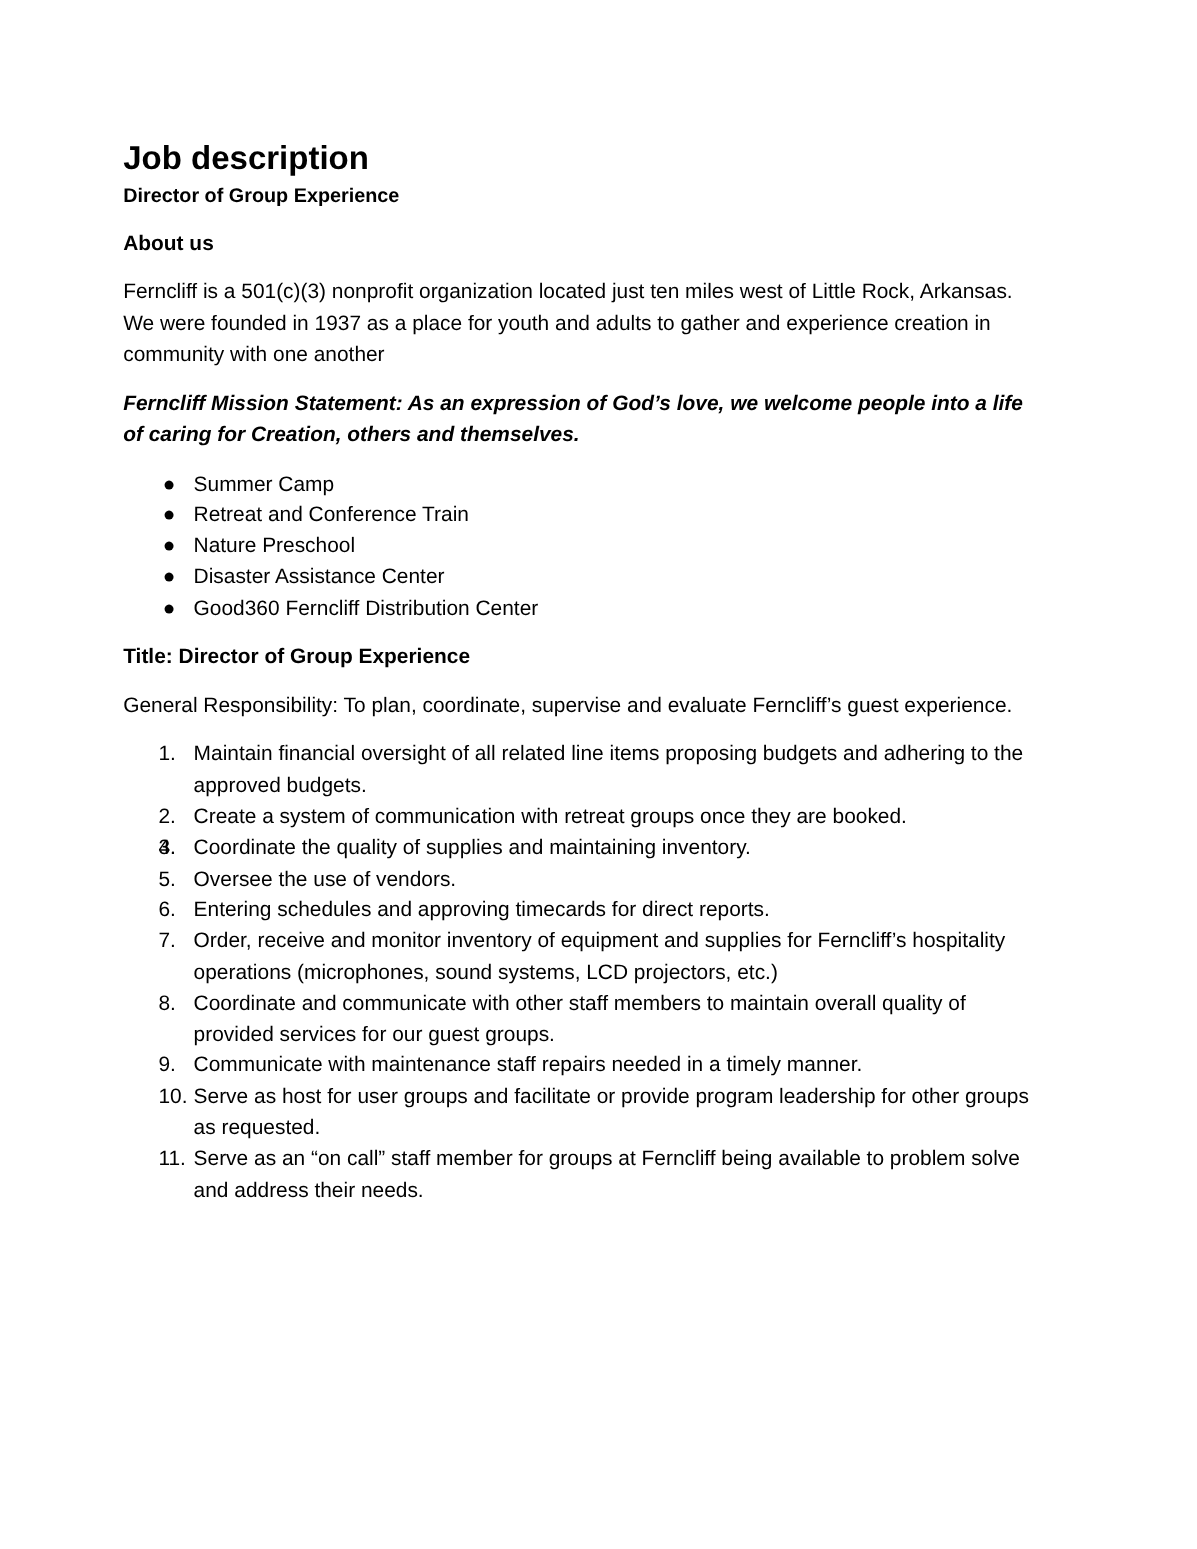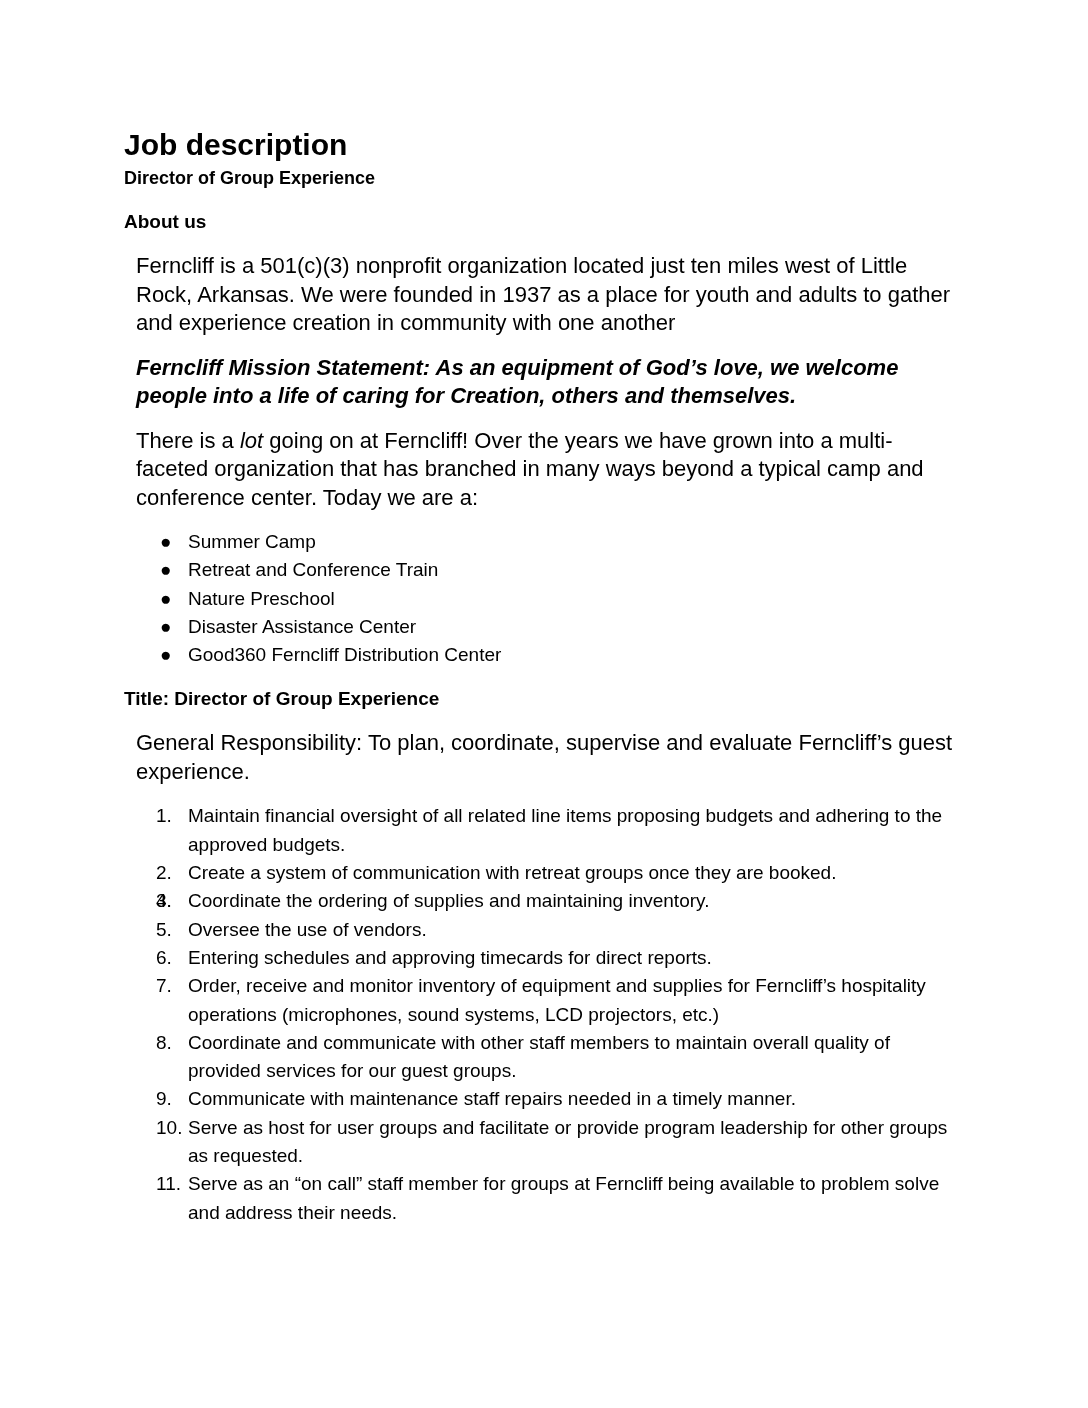--- a/index.html
+++ b/index.html
@@ -1,59 +1,58 @@
 <!DOCTYPE html>
 <html><head>
   <meta charset="utf-8">
   <style>
     html, body { margin: 0; padding: 0; background: #ffffff; }
     body { width: 1088px; height: 1408px; position: relative; overflow: hidden;
            font-family: "Liberation Sans", sans-serif; color: #000; }
-    .page { position: absolute; left: 124px; top: 126px; width: 840px; }
+    .page { position: absolute; left: 112px; top: 126px; width: 840px; }
     .h-title { font-size: 30px; font-weight: bold; line-height: 38px; margin: 0; }
     .h-sub { font-size: 18px; font-weight: bold; line-height: 28px; margin: 0 0 16px 0; }
     .h-sec { font-size: 19px; font-weight: bold; line-height: 28px; margin: 0 0 16px 0; }
-    p { font-size: 22px; line-height: 28.5px; margin: 0 0 16px 12px; }
+    p { font-size: 19px; line-height: 28.5px; margin: 0 0 16px 0; }
     .mission { font-weight: bold; font-style: italic; }
     ul.bullets { list-style: none; margin: 0 0 16px 0; padding: 0; }
     ul.bullets li { position: relative; font-size: 19px; line-height: 28.3px; padding-left: 64px; }
     ul.bullets li .dot { position: absolute; left: 36px; top: 0; }
     ol.resp { list-style: none; margin: 0; padding: 0; }
     ol.resp li { position: relative; font-size: 19px; line-height: 28.3px; padding-left: 64px; }
     ol.resp li .num { position: absolute; left: 32px; top: 0; }
     .title-line { margin-top: 12px; }
   </style>
 </head>
 <body>
 
 <div class="page">
   <h1 class="h-title">Job description</h1>
   <h2 class="h-sub">Director of Group Experience</h2>
 
   <h3 class="h-sec">About us</h3>
   <p>Ferncliff is a 501(c)(3) nonprofit organization located just ten miles west of Little Rock, Arkansas. We were founded in 1937 as a place for youth and adults to gather and experience creation in community with one another</p>
-  <p class="mission">Ferncliff Mission Statement: As an equipment of God’s love, we welcome people into a life of caring for Creation, others and themselves.</p>
-  <p><span>There is a </span><em>lot</em><span> going on at Ferncliff! Over the years we have grown into a multi-faceted organization that has branched in many ways beyond a typical camp and conference center. Today we are a:</span></p>
+  <p class="mission">Ferncliff Mission Statement: As an expression of God’s love, we welcome people into a life of caring for Creation, others and themselves.</p>
 
   <ul class="bullets">
     <li><span class="dot">●</span><span>Summer Camp</span></li>
     <li><span class="dot">●</span><span>Retreat and Conference Train</span></li>
     <li><span class="dot">●</span><span>Nature Preschool</span></li>
     <li><span class="dot">●</span><span>Disaster Assistance Center</span></li>
     <li><span class="dot">●</span><span>Good360 Ferncliff Distribution Center</span></li>
   </ul>
 
   <h3 class="h-sec title-line">Title: Director of Group Experience</h3>
   <p>General Responsibility: To plan, coordinate, supervise and evaluate Ferncliff’s guest experience.</p>
 
   <ol class="resp">
     <li><span class="num">1.</span><span>Maintain financial oversight of all related line items proposing budgets and adhering to the approved budgets.</span></li>
     <li><span class="num">2.</span><span>Create a system of communication with retreat groups once they are booked.</span></li>
     <li><span class="num">3.</span></li>
-    <li><span class="num">4.</span><span>Coordinate the ordering of supplies and maintaining inventory.</span></li>
+    <li><span class="num">4.</span><span>Coordinate the quality of supplies and maintaining inventory.</span></li>
     <li><span class="num">5.</span><span>Oversee the use of vendors.</span></li>
     <li><span class="num">6.</span><span>Entering schedules and approving timecards for direct reports.</span></li>
     <li><span class="num">7.</span><span>Order, receive and monitor inventory of equipment and supplies for Ferncliff’s hospitality operations (microphones, sound systems, LCD projectors, etc.)</span></li>
     <li><span class="num">8.</span><span>Coordinate and communicate with other staff members to maintain overall quality of provided services for our guest groups.</span></li>
     <li><span class="num">9.</span><span>Communicate with maintenance staff repairs needed in a timely manner.</span></li>
     <li><span class="num">10.</span><span>Serve as host for user groups and facilitate or provide program leadership for other groups as requested.</span></li>
     <li><span class="num">11.</span><span>Serve as an “on call” staff member for groups at Ferncliff being available to problem solve and address their needs.</span></li>
   </ol>
 </div>
 

